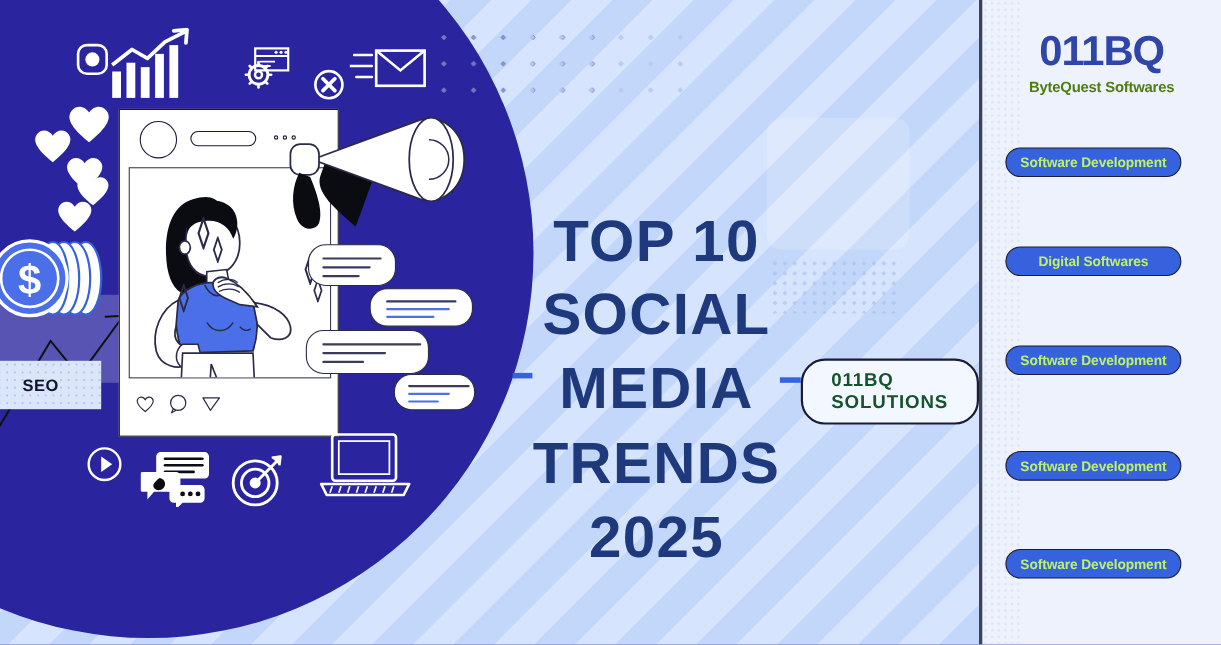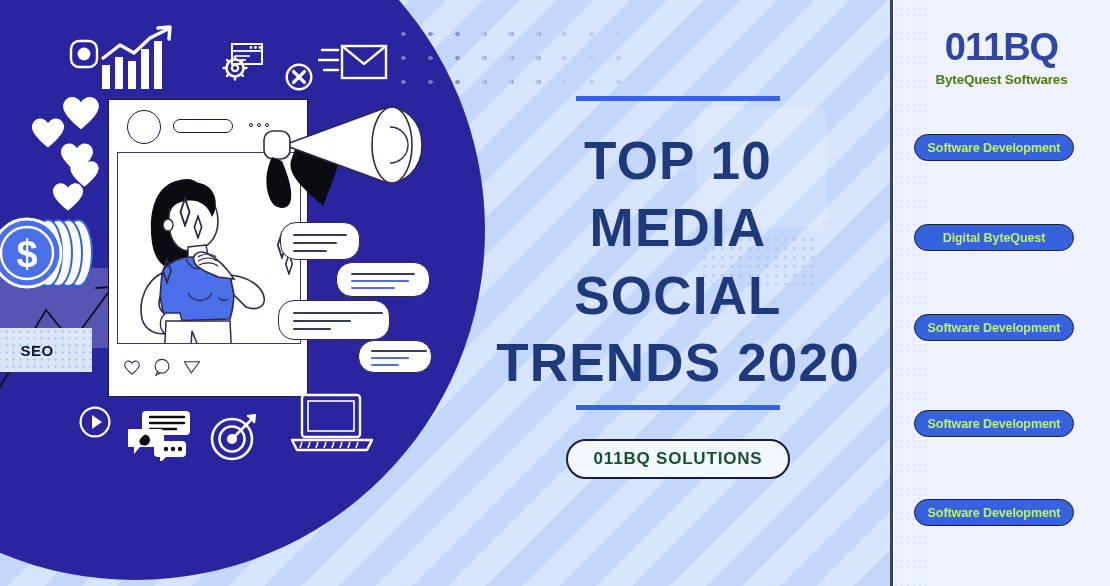--- a/index.html
+++ b/index.html
@@ -158,21 +158,21 @@
   .seo-tag span { position:relative; z-index:2; }
   .seo-arrow { position:absolute; left:-10px; top:280px; }
 
   
   .brow { position:absolute; }
 
   
   .headline-wrap {
     position:absolute; left:466px; top:0;
     width:424px; height:586px;
-    display:flex; flex-direction:column;
+    display:flex; flex-direction:row;
     align-items:center; justify-content:flex-start;
     padding-top:96px;
   }
   .rule { width:204px; height:5px; background:#3663dd; }
   .rule.bottom { margin-top:9px; }
   .headline {
     margin-top:26px;
     text-align:center;
     color:#1e3a7d;
     font-weight:bold;
@@ -495,38 +495,38 @@
             <line x1="70" y1="50" x2="68" y2="56"></line>
         </g>
       </svg>
 
     </div>
 
     <div class="headline-wrap">
       <div class="rule"></div>
       <div class="headline">
         <span class="ln">TOP 10</span>
+        <span class="ln">SOCIAL</span>
         <span class="ln">MEDIA</span>
-        <span class="ln">SOCIAL</span>
-        <span class="ln">TRENDS 2020</span>
+        <span class="ln">TRENDS 2025</span>
       </div>
       <div class="rule bottom"></div>
       <div class="badge">011BQ  SOLUTIONS</div>
     </div>
 
   </div>
 
   <div class="sidebar">
     <div class="sb-texture"></div>
 
     <div class="logo">
       <div class="logo-main">011BQ</div>
       <div class="logo-sub">ByteQuest Softwares</div>
     </div>
 
     <div class="sb-btn" style="top:134px">Software Development</div>
-    <div class="sb-btn" style="top:224px">Digital ByteQuest</div>
+    <div class="sb-btn" style="top:224px">Digital Softwares</div>
     <div class="sb-btn" style="top:314px">Software Development</div>
     <div class="sb-btn" style="top:410px">Software Development</div>
     <div class="sb-btn" style="top:499px">Software Development</div>
   </div>
 
 </div>
 
 </body></html>

